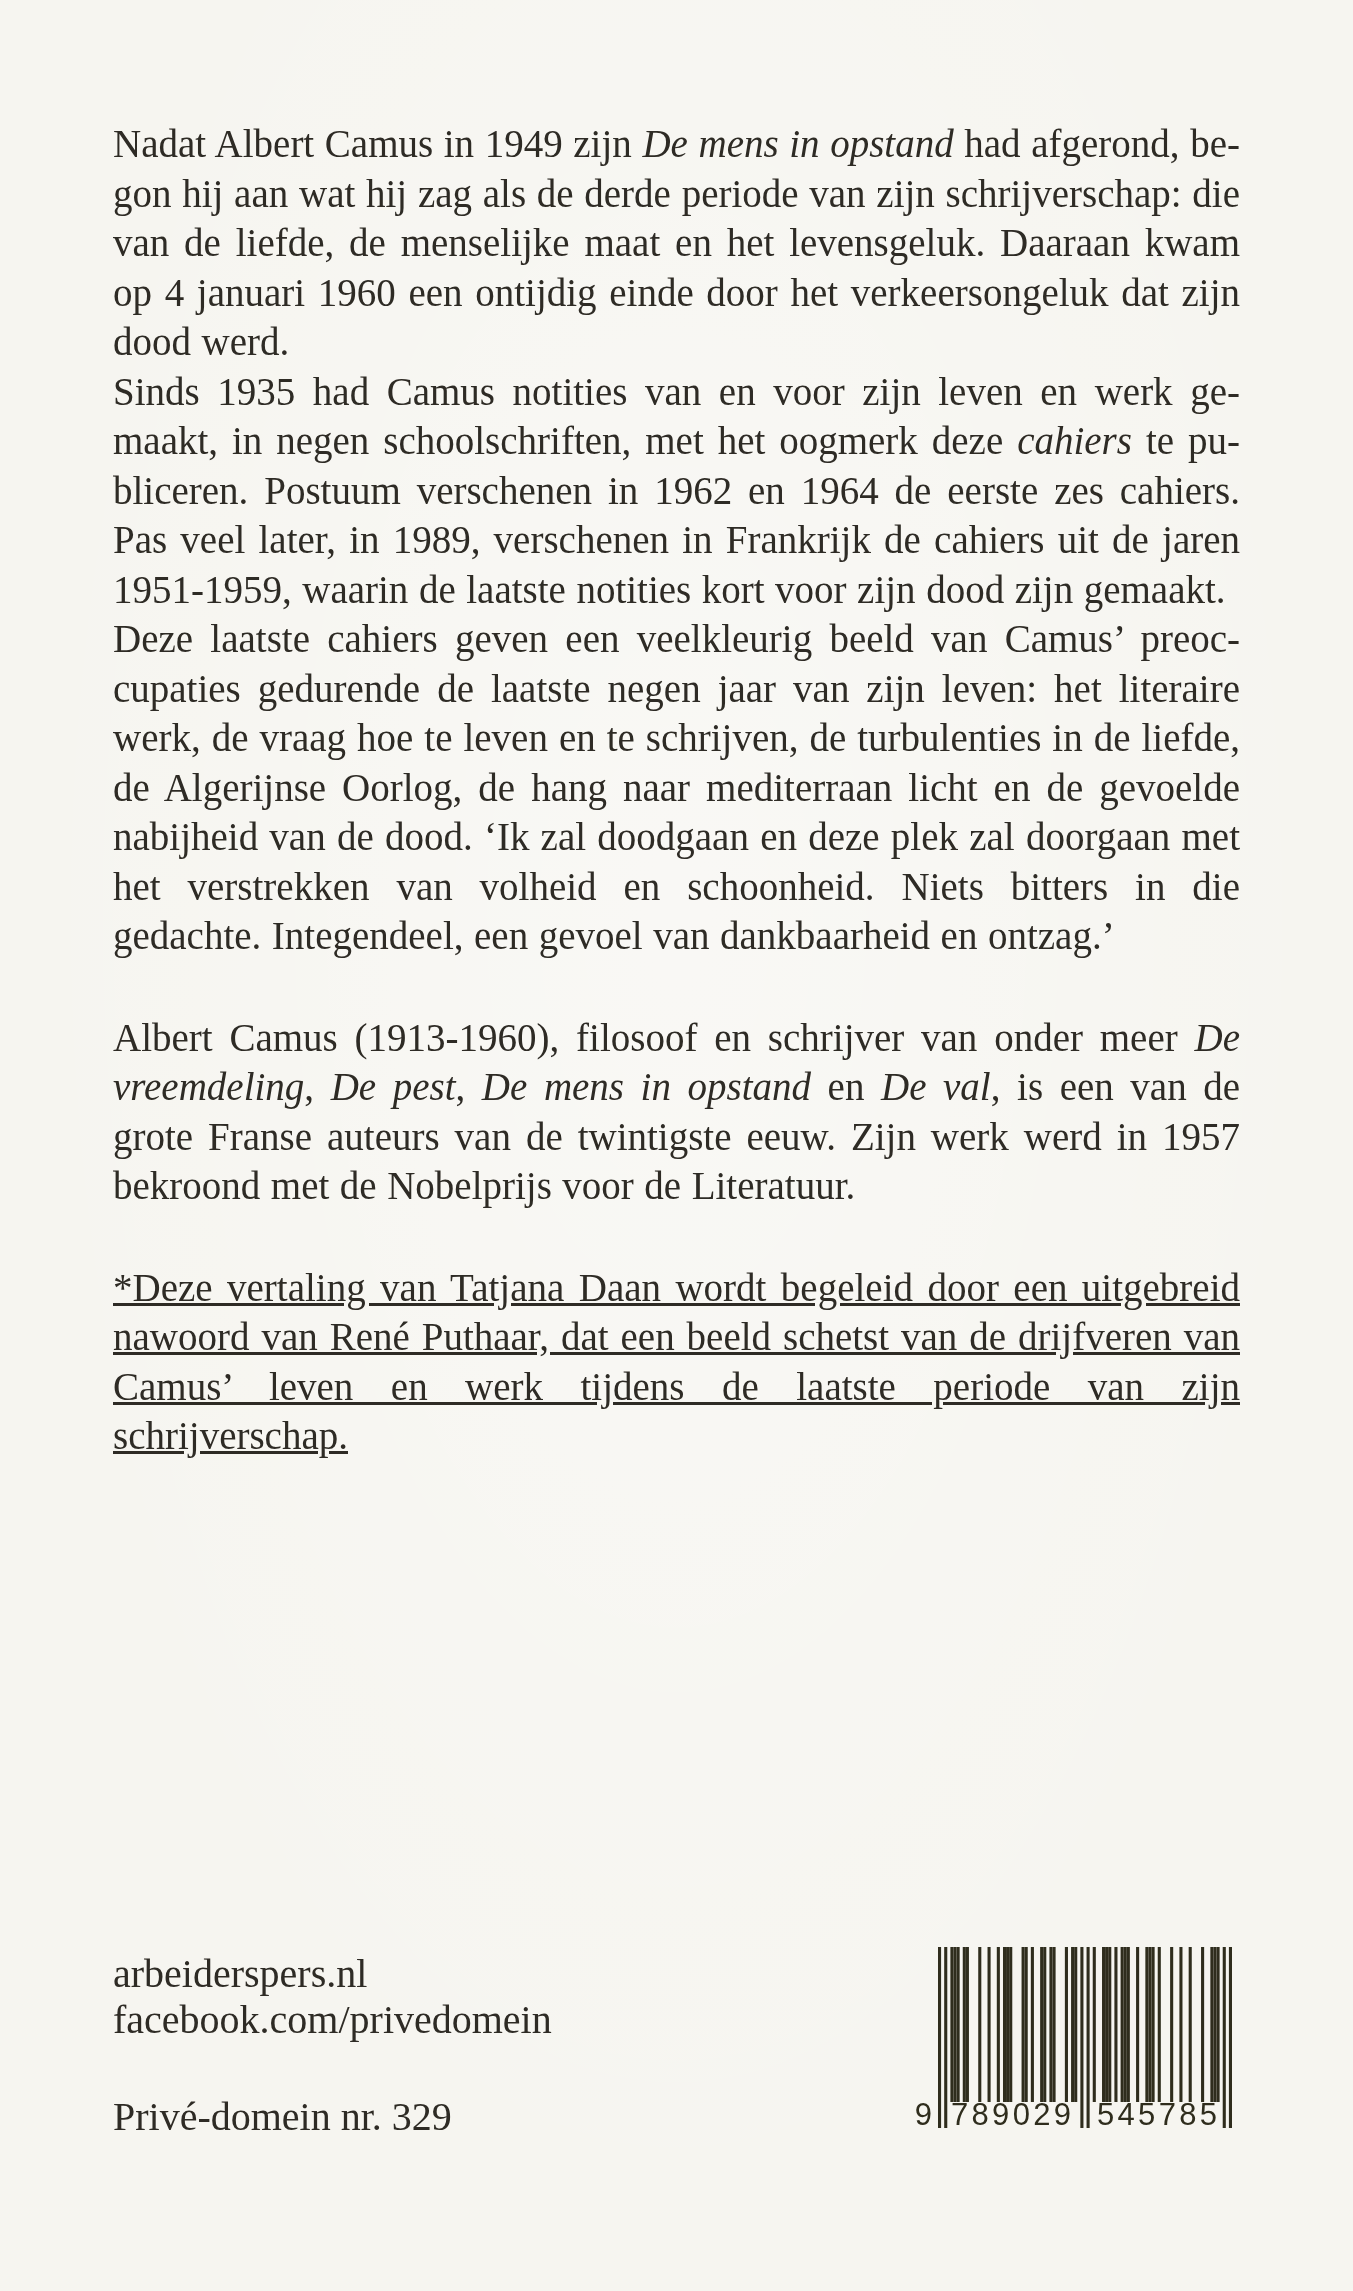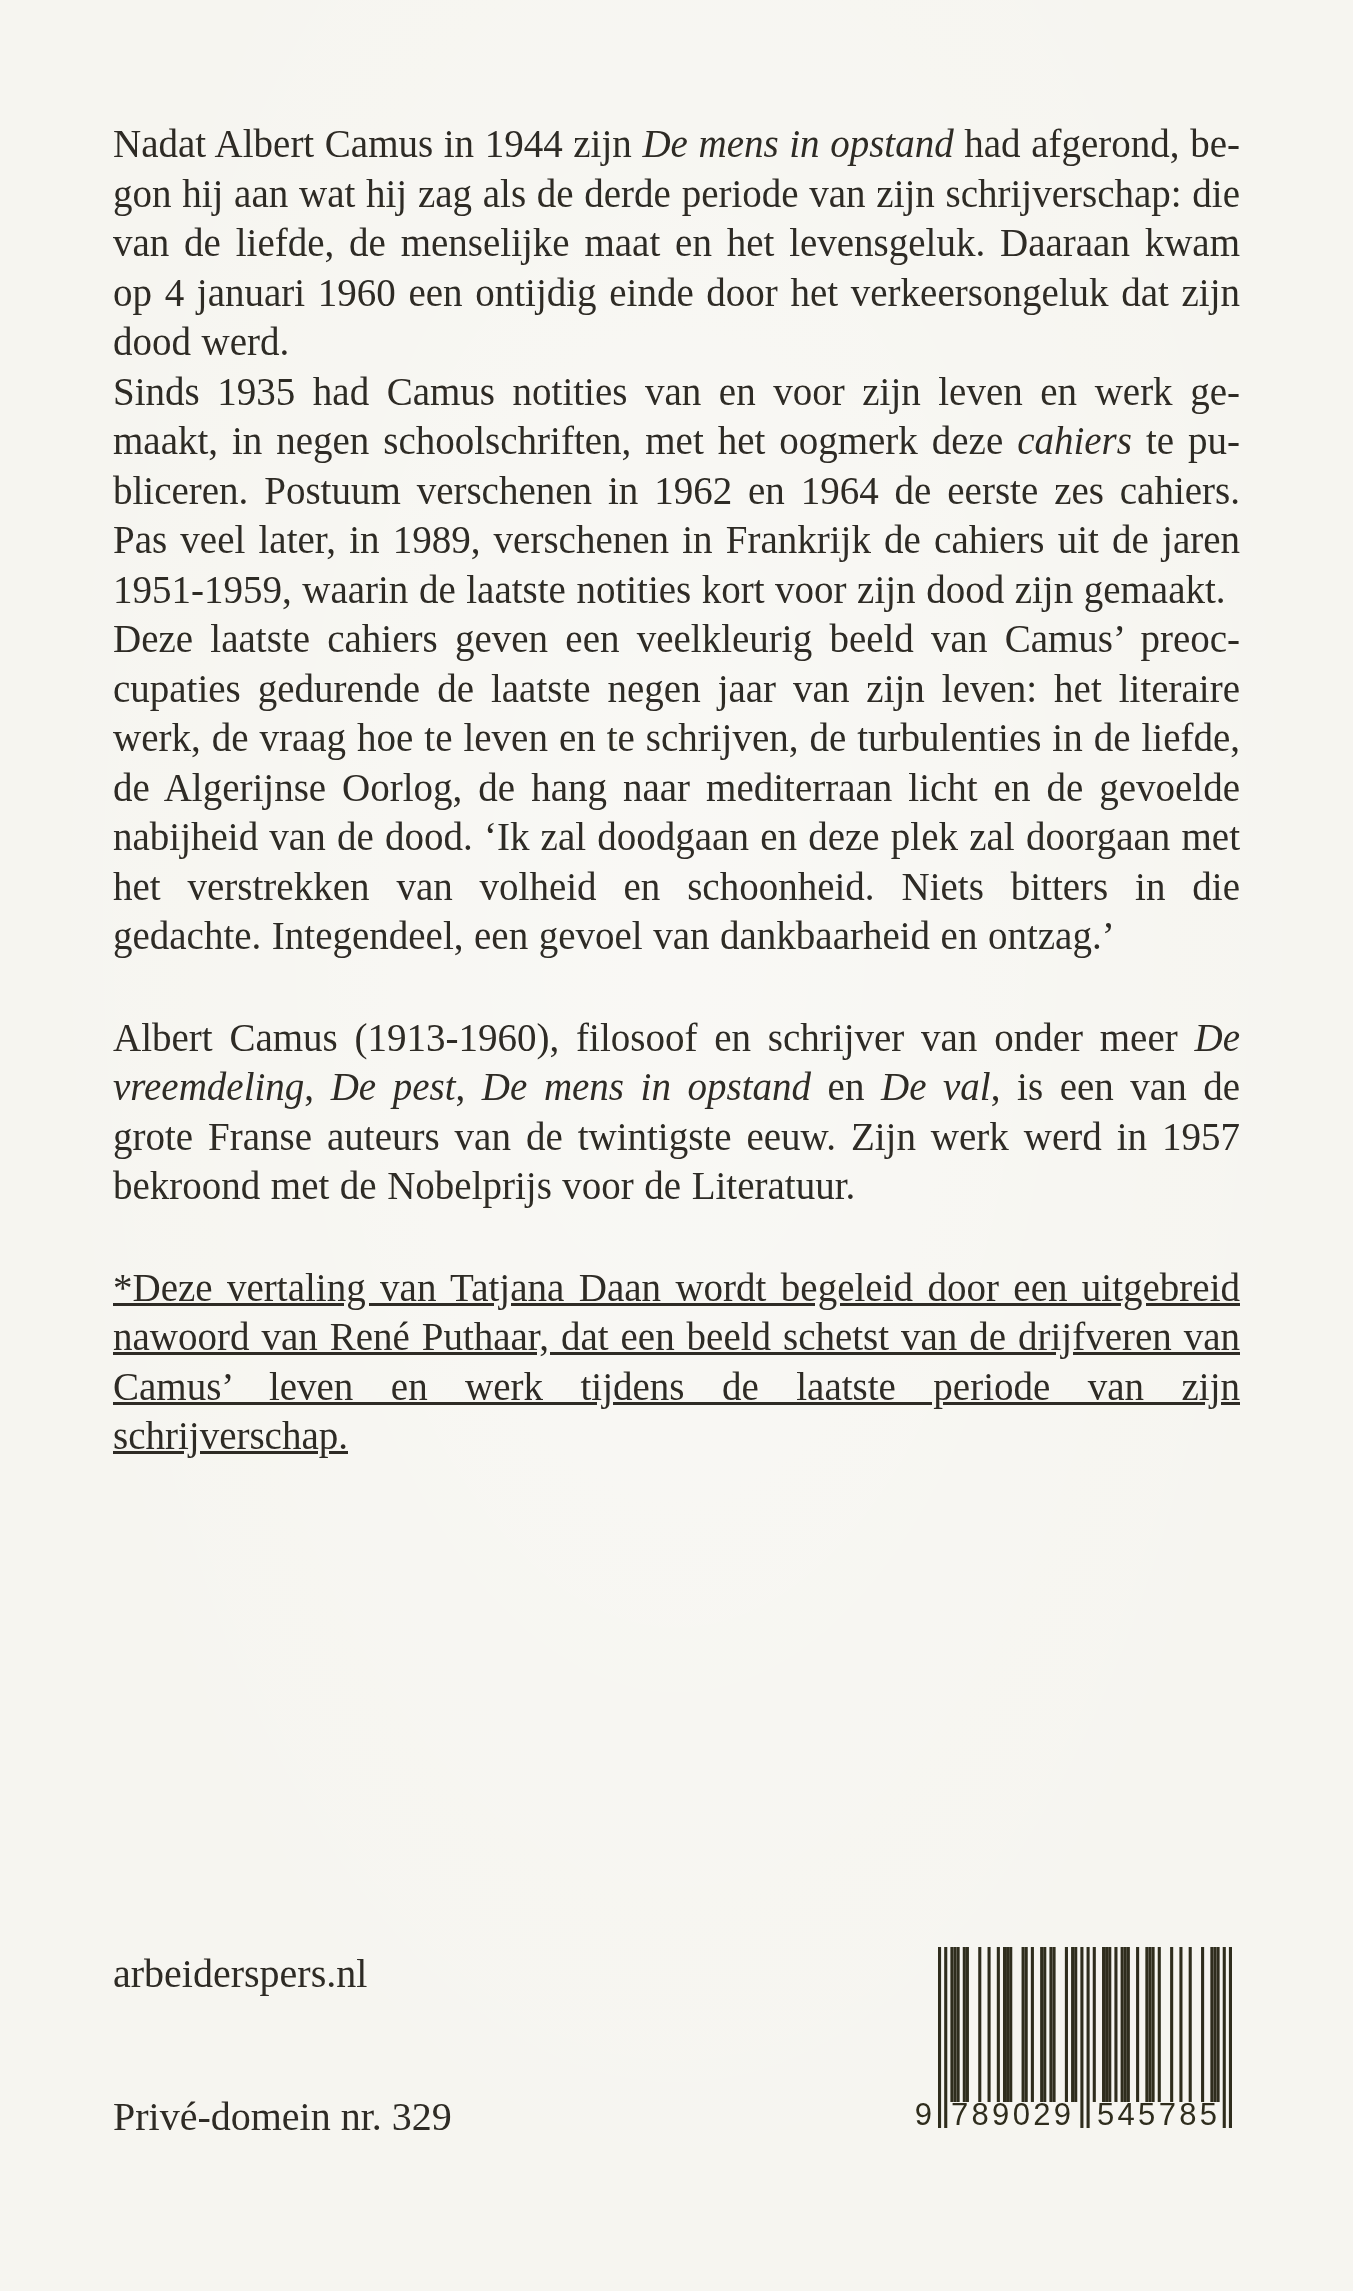--- a/index.html
+++ b/index.html
@@ -46,29 +46,30 @@
   .bc-grp{position:absolute;top:0;display:flex;justify-content:space-between;}
   .bc-left{left:13px;width:120px;}
   .bc-right{left:159px;width:120px;}
 </style>
 </head>
 <body>
 
 <div class="page">
 
   <section class="textcol">
-    <p class="para"><span>Nadat Albert Camus in 1944 zijn </span><em>De mens in opstand</em><span> had afgerond, be­gon hij aan wat hij zag als de derde periode van zijn schrijverschap: die van de liefde, de menselijke maat en het levensgeluk. Daaraan kwam op 4 januari 1960 een ontijdig einde door het verkeersongeluk dat zijn dood werd.</span></p>
+    <p class="para"><span>Nadat Albert Camus in 1949 zijn </span><em>De mens in opstand</em><span> had afgerond, be­gon hij aan wat hij zag als de derde periode van zijn schrijverschap: die van de liefde, de menselijke maat en het levensgeluk. Daaraan kwam op 4 januari 1960 een ontijdig einde door het verkeersongeluk dat zijn dood werd.</span></p>
     <p class="para"><span>Sinds 1935 had Camus notities van en voor zijn leven en werk ge­maakt, in negen schoolschriften, met het oogmerk deze </span><em>cahiers</em><span> te pu­bliceren. Postuum verschenen in 1962 en 1964 de eerste zes cahiers. Pas veel later, in 1989, verschenen in Frankrijk de cahiers uit de jaren 1951-1959, waarin de laatste notities kort voor zijn dood zijn ge­maakt.</span></p>
     <p class="para"><span>Deze laatste cahiers geven een veelkleurig beeld van Camus’ preoc­cupaties gedurende de laatste negen jaar van zijn leven: het literaire werk, de vraag hoe te leven en te schrijven, de turbulenties in de lief­de, de Algerijnse Oorlog, de hang naar mediterraan licht en de ge­voelde nabijheid van de dood. ‘Ik zal doodgaan en deze plek zal door­gaan met het verstrekken van volheid en schoonheid. Niets bitters in die gedachte. Integendeel, een gevoel van dankbaarheid en ontzag.’</span></p>
     <p class="para bio-gap"><span>Albert Camus (1913-1960), filosoof en schrijver van onder meer </span><em>De vreemdeling</em><span>, </span><em>De pest</em><span>, </span><em>De mens in opstand</em><span> en </span><em>De val</em><span>, is een van de grote Franse auteurs van de twintigste eeuw. Zijn werk werd in 1957 be­kroond met de Nobelprijs voor de Literatuur.</span></p>
     <p class="para note-gap"><span>*Deze vertaling van Tatjana Daan wordt begeleid door een uitge­breid nawoord van René Puthaar, dat een beeld schetst van de drijf­veren van Camus’ leven en werk tijdens de laatste periode van zijn schrijverschap.</span></p>
   </section>
 
   <div class="footer-links">
     <div>arbeiderspers.nl</div>
+    <div>facebook.com/privedomein</div>
   </div>
 
   <div class="series">Privé-domein nr. 329</div>
 
   <div class="barcode">
     <svg id="bc-svg" width="294" height="181" viewBox="0 0 294 181" xmlns="http://www.w3.org/2000/svg" fill="#2f2d1d">
         <rect x="0.00" y="0" width="3.09" height="181"></rect>
         <rect x="6.19" y="0" width="3.09" height="181"></rect>
         <rect x="12.38" y="0" width="3.09" height="155"></rect>
         <rect x="15.47" y="0" width="3.09" height="155"></rect>

